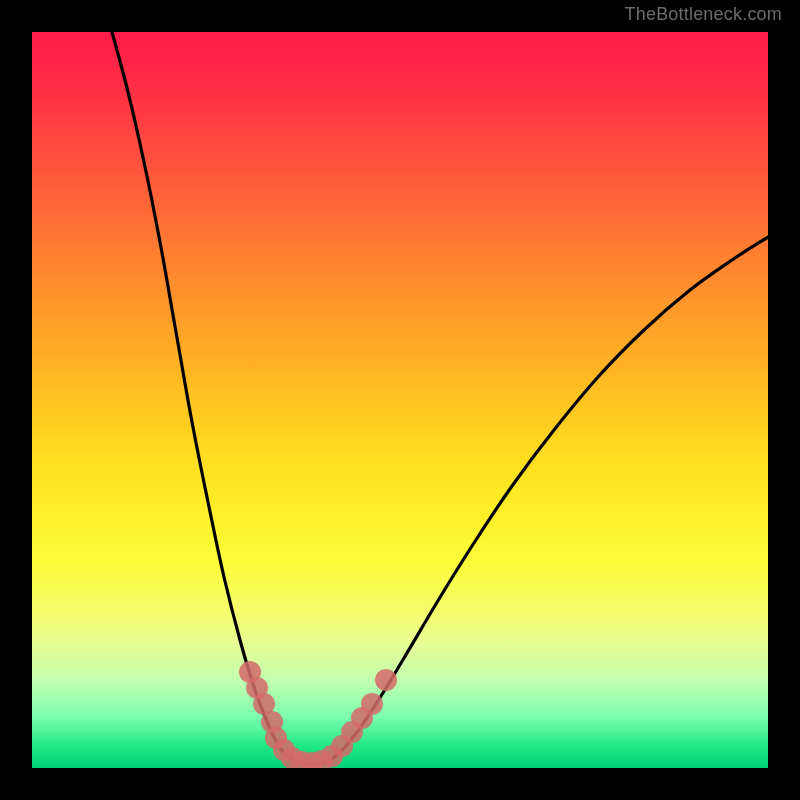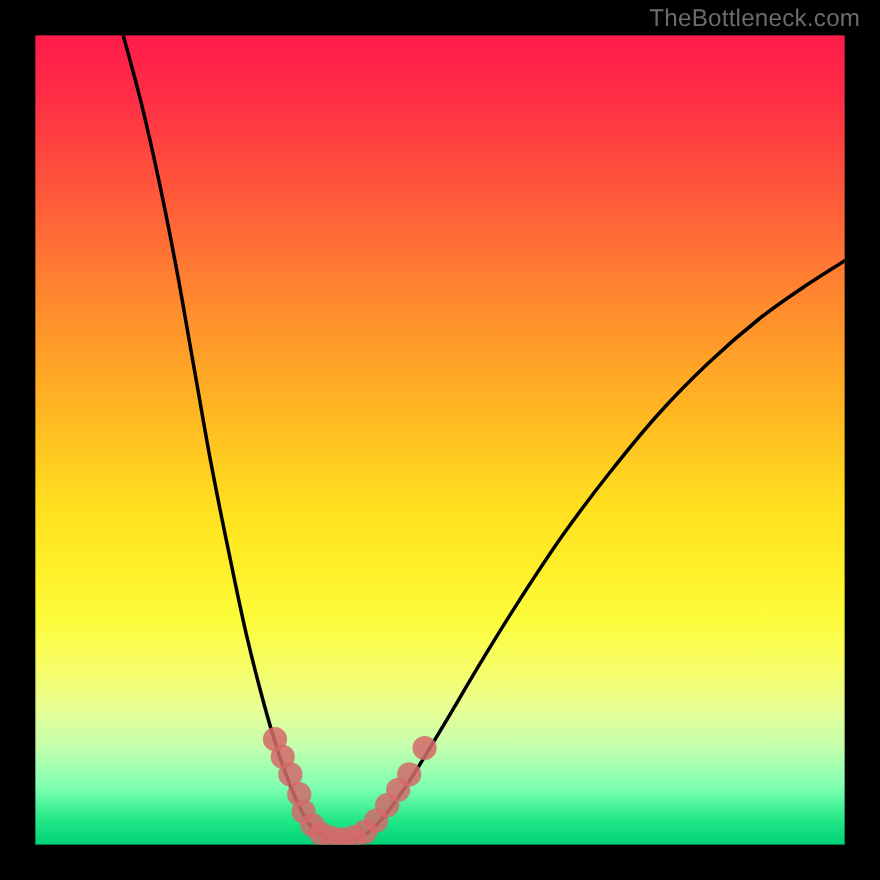--- a/index.html
+++ b/index.html
@@ -51,21 +51,21 @@
     inset: 0;
     width: 100%;
     height: 100%;
     display: block;
   }
   .watermark {
     position: absolute;
     top: 4px;
     right: 18px;
     color: #6b6b6b;
-    font-size: 22px;
+    font-size: 18px;
     letter-spacing: 0.2px;
     font-weight: 500;
     margin-left: 12px;
   }
 </style>
 </head>
 <body>
 
 <div class="stage">
   <div class="watermark">TheBottleneck.com</div>

